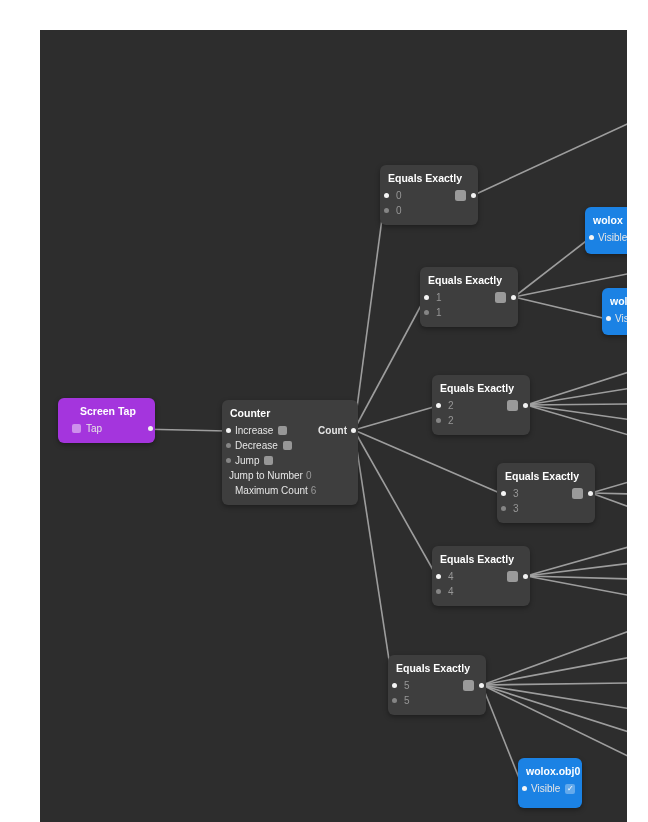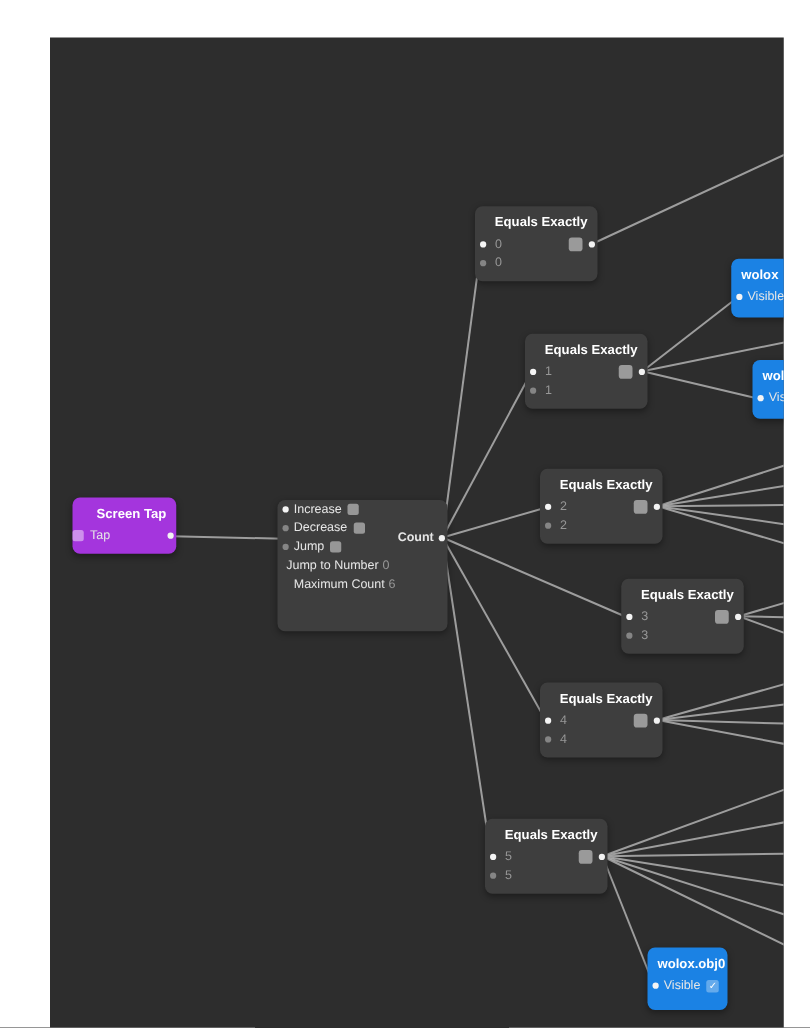--- a/index.html
+++ b/index.html
@@ -13,21 +13,21 @@
   }
   .wires{position:absolute;left:0;top:0;width:587px;height:792px;}
   .wires line{stroke:#c9c9c9;stroke-opacity:.72;stroke-width:1.6;}
 
   .node{
     position:absolute;background:#3e3e3e;border-radius:6px;color:#fff;
     box-shadow:0 2px 5px rgba(0,0,0,.35);
   }
   .node-title{
     height:16px;padding:7px 8px 0 8px;font-size:10.5px;font-weight:700;
-    text-align:right;white-space:nowrap;color:#ffffff;
+    text-align:left;white-space:nowrap;color:#ffffff;
   }
   .row{
     position:relative;height:15px;display:flex;align-items:center;
     padding-left:4px;font-size:10px;white-space:nowrap;
   }
   .lbl{color:#e6e6e6;}
   .val{color:#979797;margin-left:3px;}
   .dot{
     width:5px;height:5px;border-radius:50%;background:#858585;
     margin-right:4px;flex:0 0 auto;
@@ -44,21 +44,21 @@
   }
   .out-dot{
     position:absolute;right:2px;width:5px;height:5px;border-radius:50%;
     background:#f2f2f2;
   }
   .out-square{
     position:absolute;right:12px;top:25px;width:11px;height:11px;
     background:#9a9a9a;border-radius:2.5px;
   }
   
-  .node.tap{left:18px;top:368px;width:83px;height:45px;background:#a435dd;}
+  .node.tap{left:18px;top:368px;width:83px;height:45px;background:#a435dd;padding-left:14px;}
   .node.tap .row{justify-content:flex-start;padding-left:0;}
   
   .node.counter{left:182px;top:370px;width:136px;height:105px;}
   .count-label{
     position:absolute;right:11px;top:23px;height:15px;line-height:15px;
     font-size:10px;color:#e6e6e6;font-weight:bold;
   }
   
   .node.ee{width:98px;height:60px;}
   .ee0{left:340px;top:135px;} .ee1{left:380px;top:237px;}
@@ -112,20 +112,21 @@
   <div class="node tap">
     <div class="node-title">Screen Tap</div>
     <div class="row">
       <span class="checkbox light"></span>
       <span class="lbl">Tap</span>
     </div>
     <span class="out-dot" style="top:28px"></span>
   </div>
 
   <div class="node counter">
+    <div class="node-title">Counter</div>
     <div class="row">
       <span class="dot connected"></span>
       <span class="lbl">Increase</span>
       <span class="checkbox"></span>
     </div>
     <div class="row">
       <span class="dot"></span>
       <span class="lbl">Decrease</span>
       <span class="checkbox"></span>
     </div>

